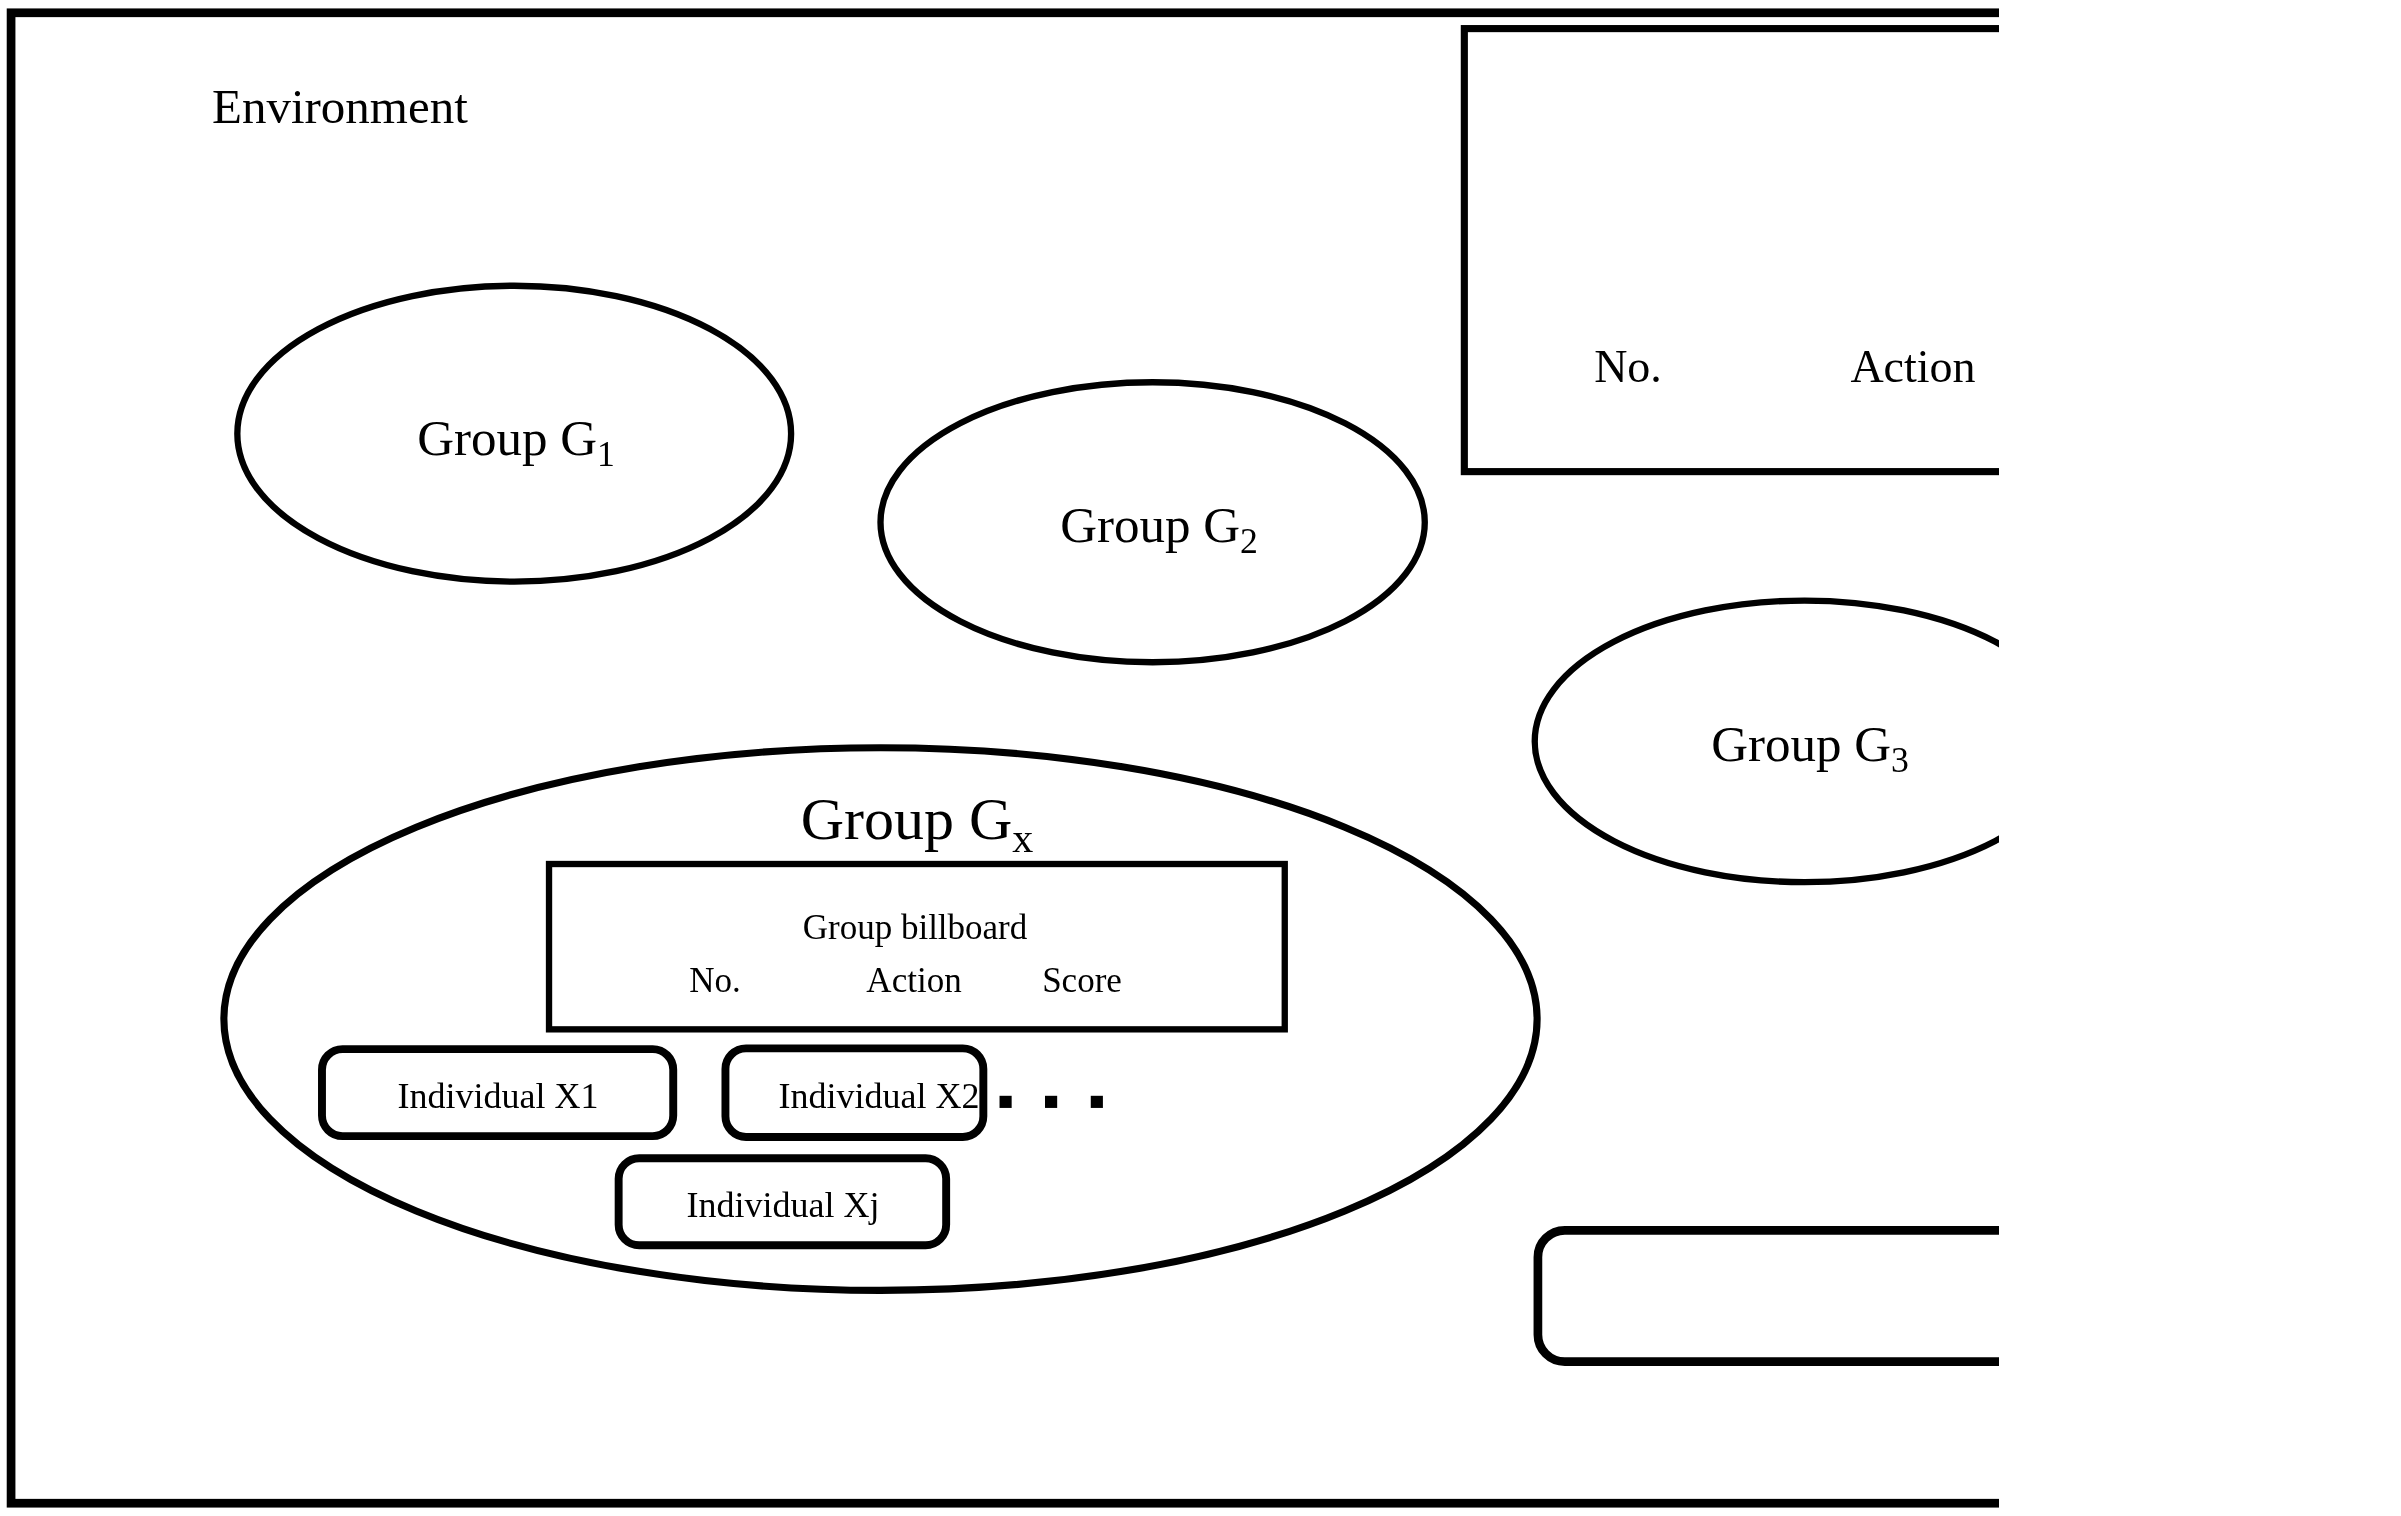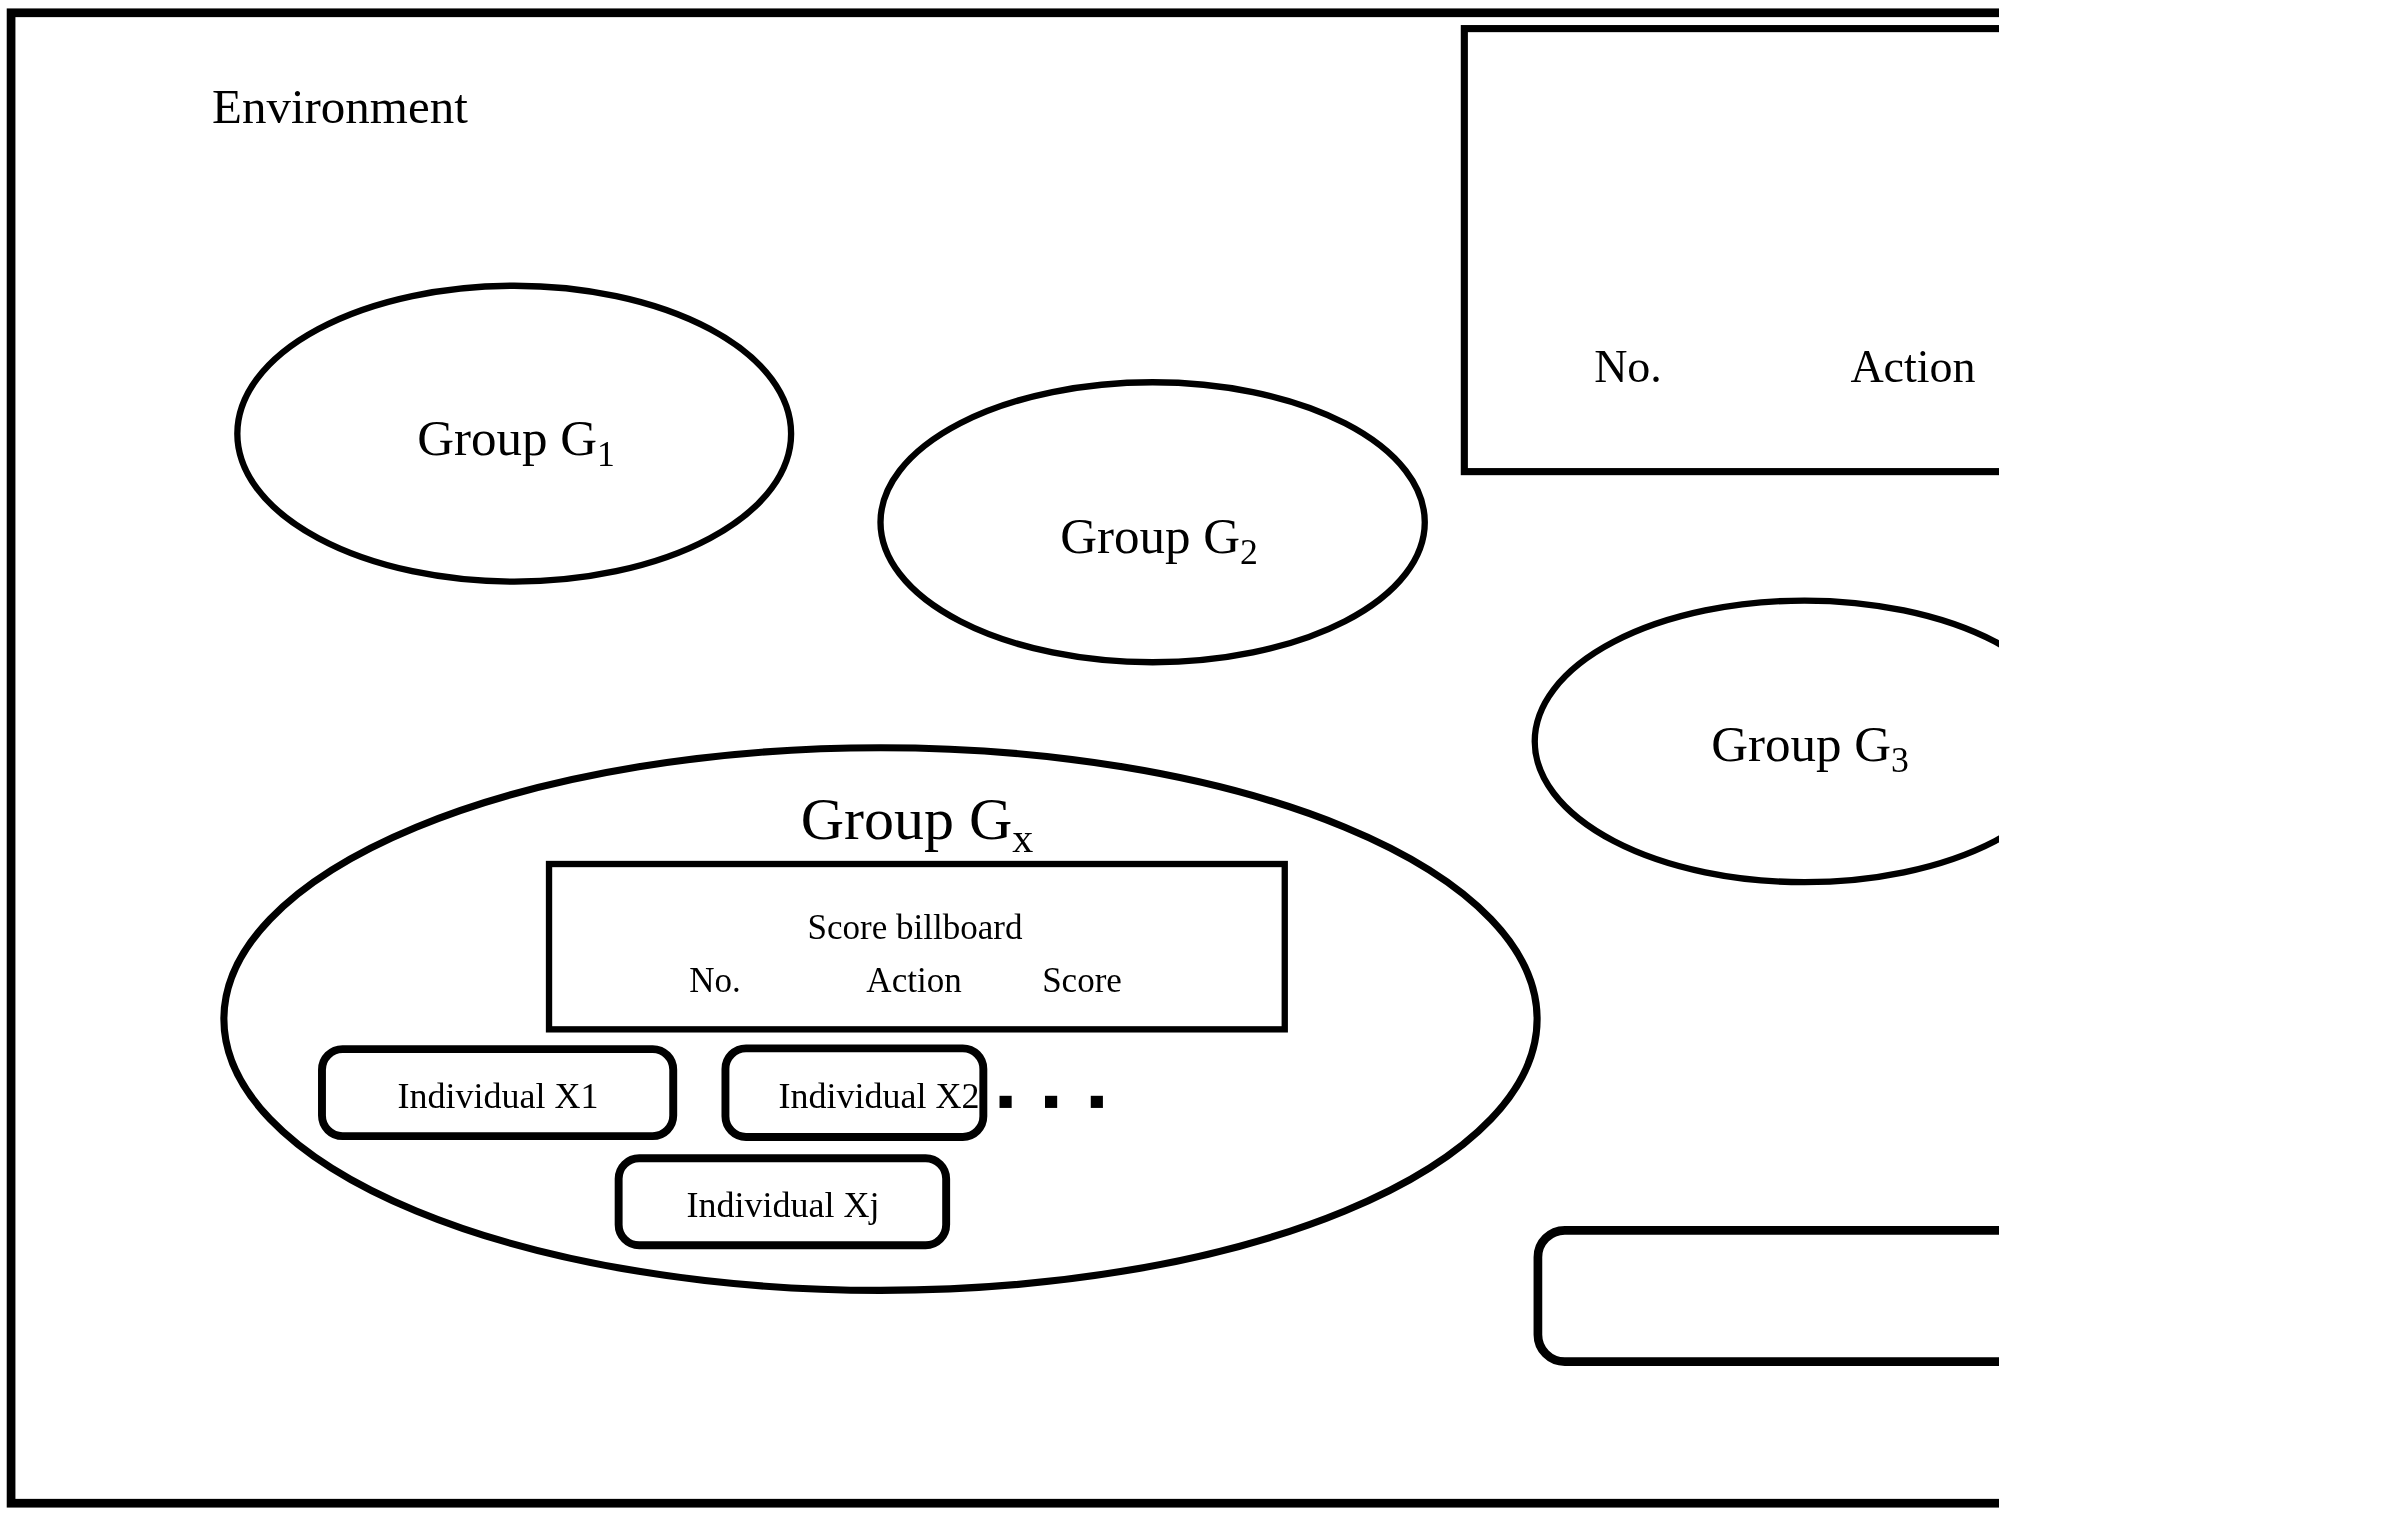--- a/index.html
+++ b/index.html
@@ -93,33 +93,33 @@
   <div class="lbl t-gb-col center" style="left:1628px; top:367px;">No.</div>
 
   <div class="lbl t-gb-col center" style="left:1913px; top:367px;">Action</div>
 
   <div class="lbl t-gb-col center" style="left:2160px; top:367px;">Score</div>
 
   <div class="lbl t-group-big center" style="left:516px; top:443px;">
     <span>Group G</span><span class="sub">1</span>
   </div>
 
-  <div class="lbl t-group-big center" style="left:1159px; top:530px;margin-top:11px;">
+  <div class="lbl t-group-big center" style="left:1159px; top:530px;">
     <span>Group G</span><span class="sub">2</span>
   </div>
 
   <div class="lbl t-group-big center" style="left:1810px; top:749px;">
     <span>Group G</span><span class="sub">3</span>
   </div>
 
   <div class="lbl t-gx center" style="left:917px; top:824px;">
     <span>Group G</span><span class="sub">x</span>
   </div>
 
-  <div class="lbl t-lb-title center" style="left:915px; top:927px;">Score billboard</div>
+  <div class="lbl t-lb-title center" style="left:915px; top:927px;">Group billboard</div>
 
   <div class="lbl t-lb-col center" style="left:715px; top:980px;">No.</div>
 
   <div class="lbl t-lb-col center" style="left:914px; top:980px;">Action</div>
 
   <div class="lbl t-lb-col center" style="left:1082px; top:980px;">Score</div>
 
   <div class="lbl t-indiv center" style="left:498px; top:1096px;">Individual X1</div>
 
   <div class="lbl t-indiv center" style="left:855px; top:1096px;margin-left:24px;">Individual X2</div>

